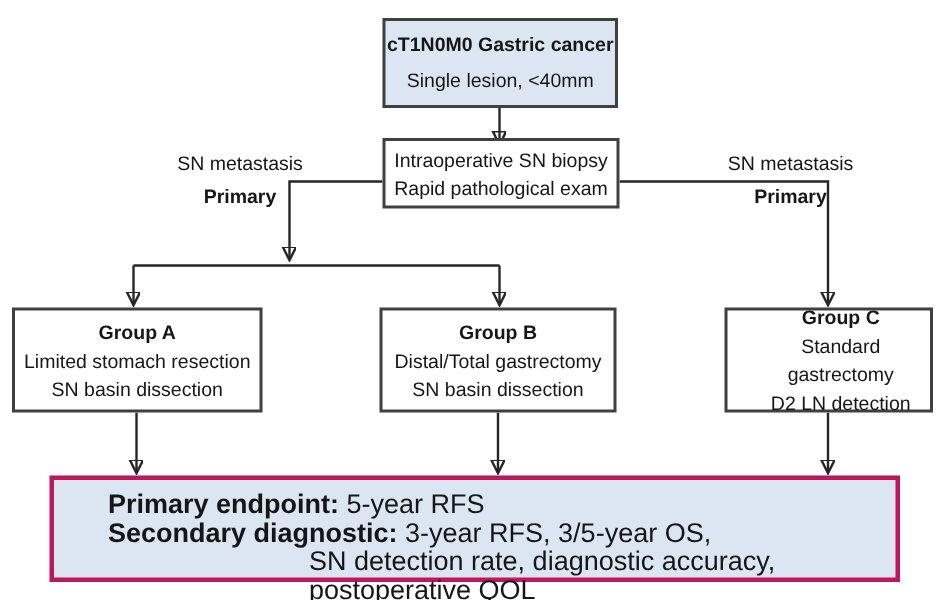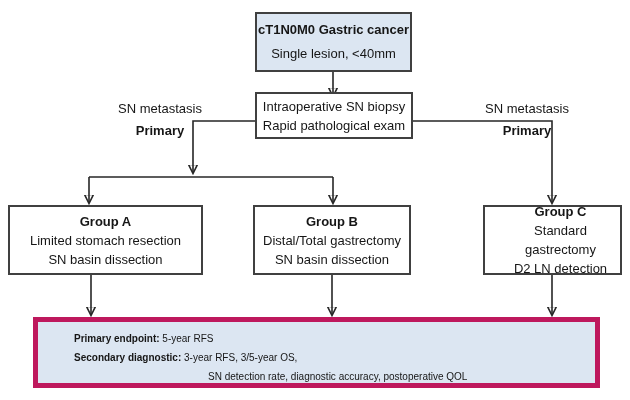--- a/index.html
+++ b/index.html
@@ -41,41 +41,41 @@
     left: 255px; top: 12px; width: 157px; height: 60px;
     background: #dce6f2;
     justify-content: space-evenly;
     line-height: 16px;
   }
   .biopsy-box {
     left: 255px; top: 92px; width: 158px; height: 47px;
     border-width: 2px;
   }
   .group-box { top: 205px; height: 70px; border-width: 2px; }
-  .group-a { left: 8px;   width: 195px; }
+  .group-a { left: 8px;   width: 167px; }
   .group-b { left: 253px; width: 158px; }
   .group-c { left: 483px; width: 139px; padding-left: 16px; }
   .branch-label {
     position: absolute;
     width: 130px;
     text-align: center;
     font-size: 13px;
     line-height: 16px;
   }
   .branch-left  { left: 95px;  top: 101px; }
   .branch-right { left: 462px; top: 101px; }
   .branch-label .result { font-weight: 700; margin-top: 6px; }
   .endpoints-box {
     position: absolute;
     box-sizing: border-box;
     left: 33px; top: 317px; width: 567px; height: 71px;
     background: #dce6f2;
-    border: 5px solid #be185d;
+    border: 3px solid #be185d;
     padding: 7px 0 0 36px;
-    font-size: 10px;
+    font-size: 18px;
     line-height: 19px;
   }
   .endpoints-box .bold { font-weight: 700; }
   .endpoints-box .indent { margin-left: 134px; }
 </style>
 </head>
 <body>
 
 <div class="canvas">
 

